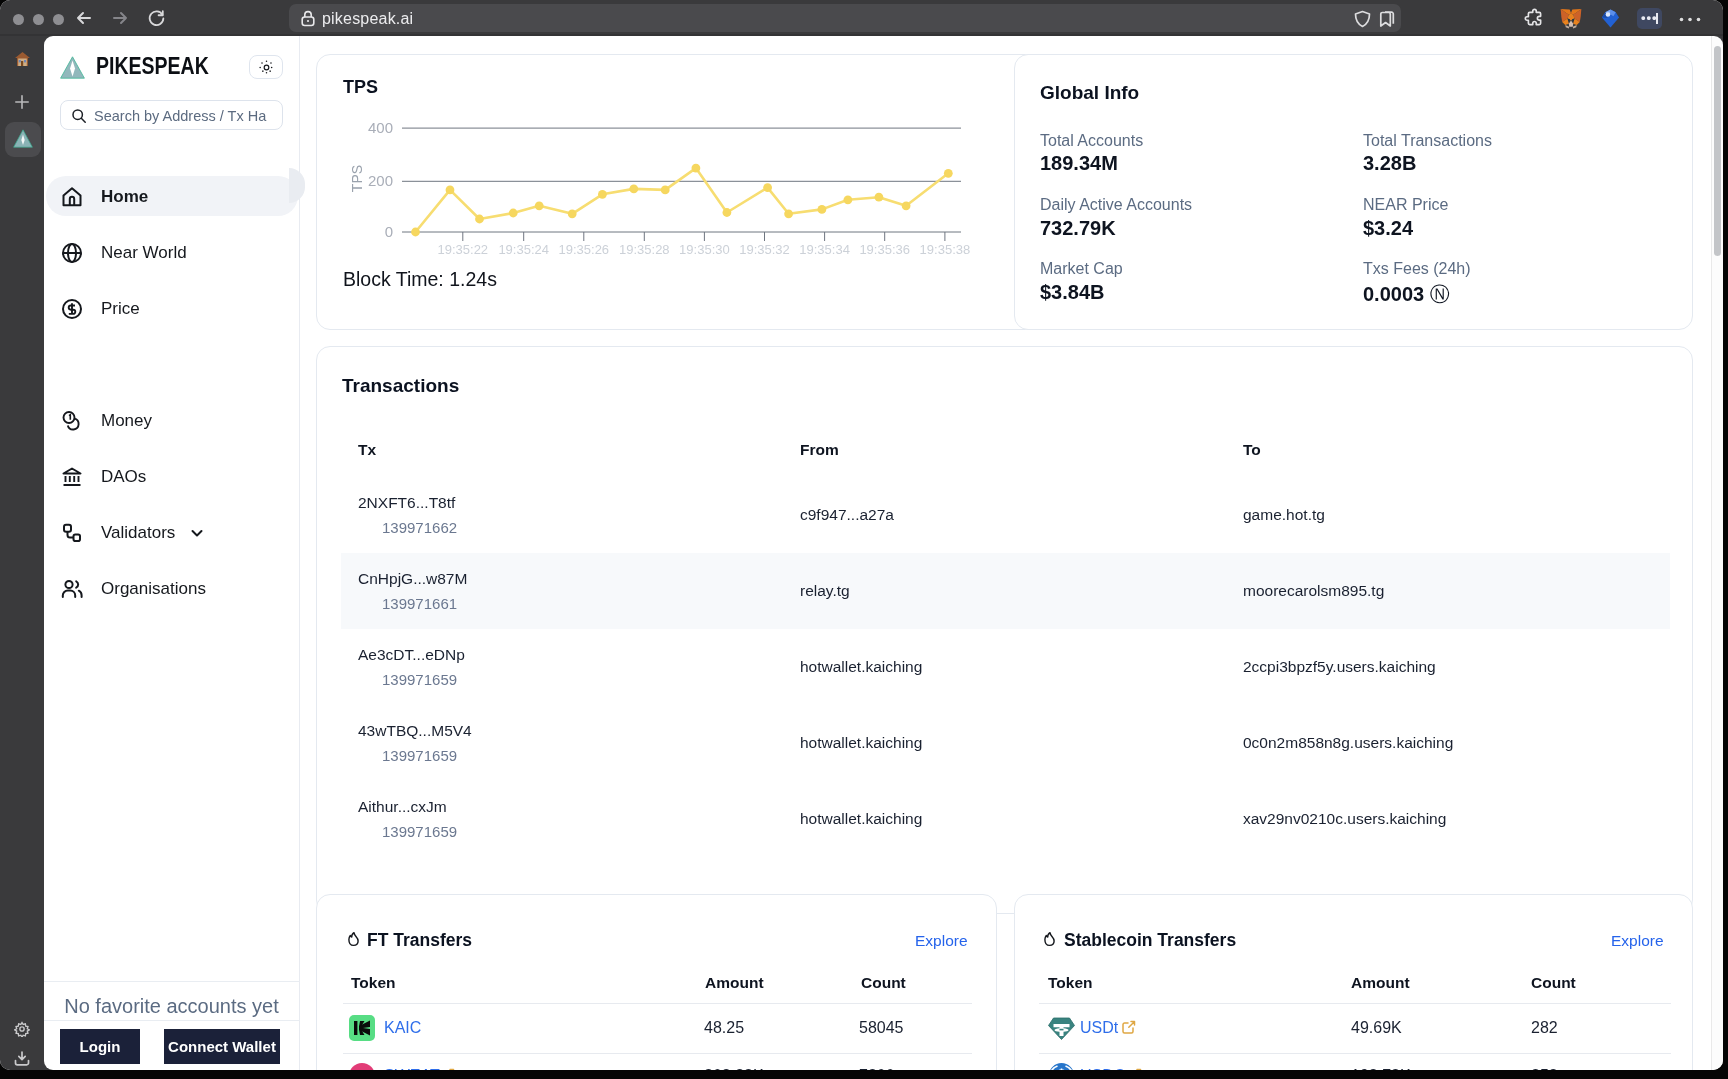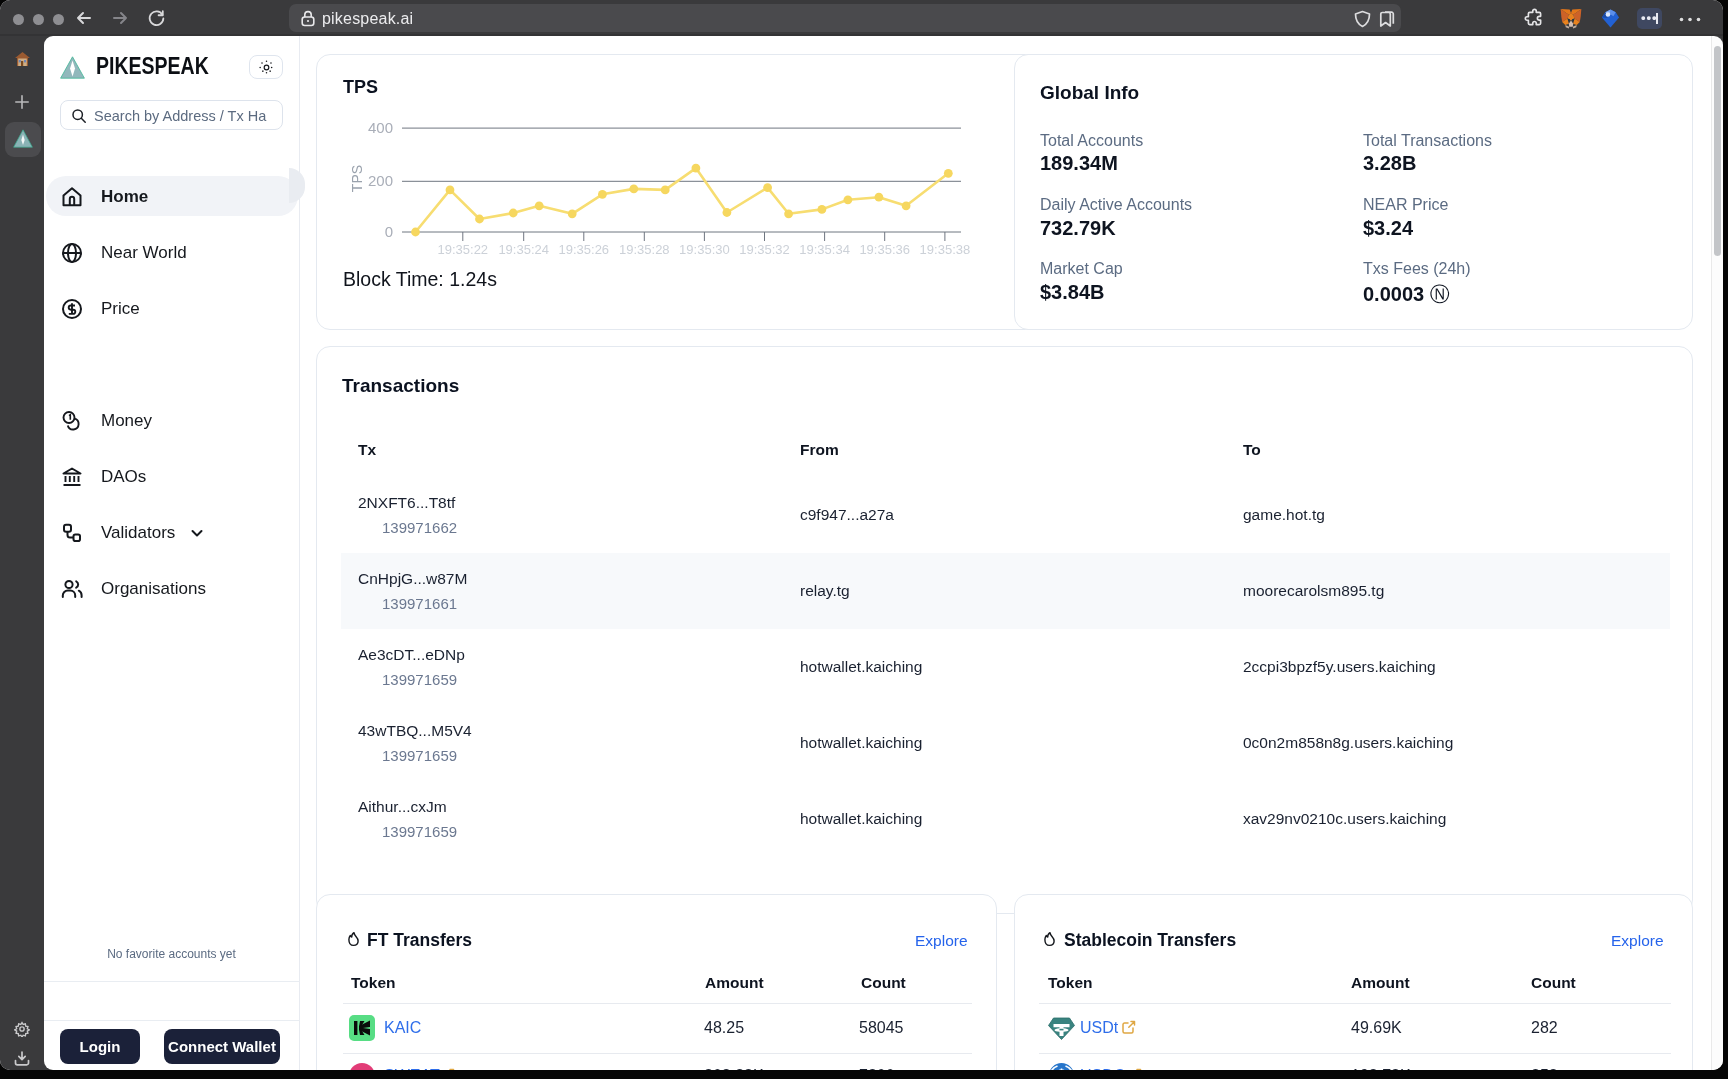--- a/index.html
+++ b/index.html
@@ -23,22 +23,22 @@
   .logo-tri { position:absolute; left:16px; top:20px; }
   .logo-text { position:absolute; left:52px; top:17px; font-size:23.5px; font-weight:800; color:#0c0f14; letter-spacing:0px; transform:scaleX(0.83); transform-origin:left center; }
   .theme-btn { position:absolute; left:205px; top:19px; width:34px; height:24px; border:1px solid #dfe5ee; border-radius:8px; background:#fff; }
   .searchbox { position:absolute; left:16px; top:64px; width:223px; height:30px; border:1px solid #dde3ec; border-radius:8px; background:#fff; }
   .search-ph { position:absolute; left:33px; top:7px; font-size:14.5px; color:#5c6b80; }
   .nav-item { position:absolute; left:2px; width:252px; height:40px; }
   .nav-item .ico { position:absolute; left:14px; top:9px; }
   .nav-item .lbl { position:absolute; left:55px; top:10.5px; font-size:17px; color:#15181d; }
   .pill { background:#f1f3f7; border-radius:20px; }
   .divider { position:absolute; left:0px; width:256px; border-top:1px solid #e9edf2; }
-  .nofav { position:absolute; width:100%; text-align:center; top:911px; font-size:12px; color:#5b6b82; }
-  .btn { position:absolute; top:993px; height:35px; background:#1b2139; border-radius:8px; color:#fff;
+  .nofav { position:absolute; width:100%; text-align:center; top:959px; font-size:20px; color:#5b6b82; }
+  .btn { position:absolute; top:993px; height:35px; background:#1b2139; border-radius:0; color:#fff;
     font-size:15px; font-weight:700; text-align:center; line-height:35px; }
   
   .main { position:absolute; left:300px; top:36px; width:1411px; height:1034px; background:#fff; }
   .card { position:absolute; background:#fff; border:1px solid #e4e9f0; border-radius:14px; }
   .card-title { font-weight:700; color:#0b1220; }
   
   .gi-label { position:absolute; font-size:16px; color:#5b6b82; }
   .gi-value { position:absolute; font-size:20px; font-weight:700; color:#0e1420; }
   
   .tx-head { position:absolute; font-size:15.5px; font-weight:700; color:#0e1420; }

